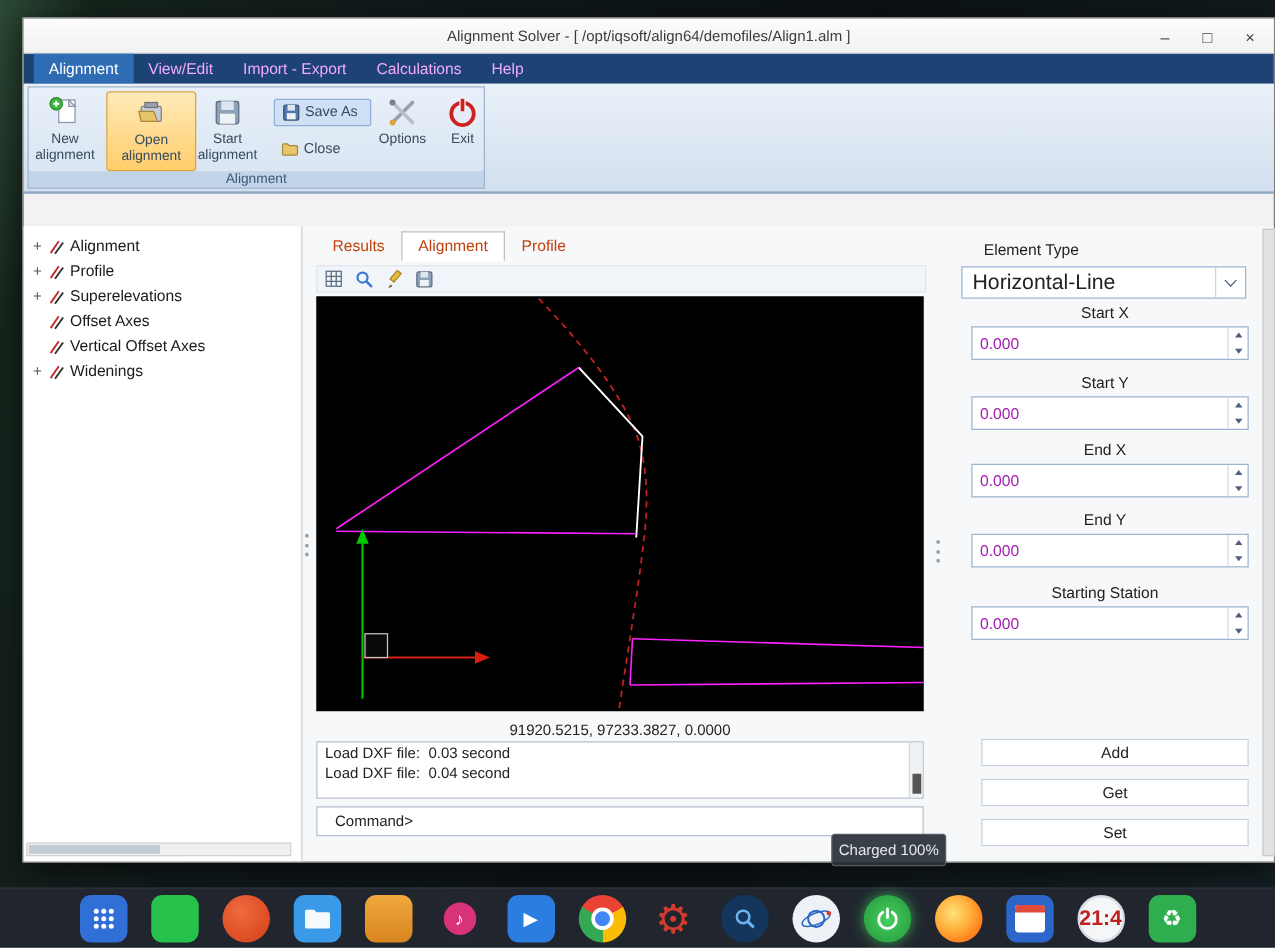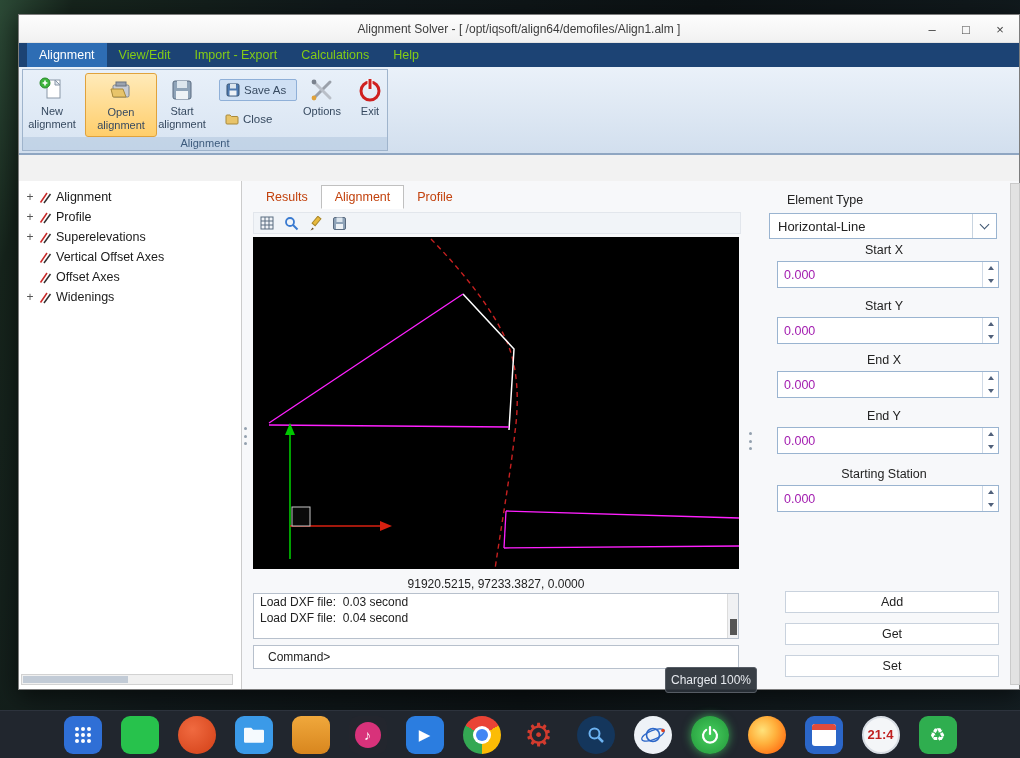--- a/index.html
+++ b/index.html
@@ -16,21 +16,21 @@
   .titlebar { position:absolute; left:0; top:0; width:100%; height:28px;
     background:linear-gradient(#fdfdfd,#f1f1f1); border-bottom:1px solid #e2e2e2;
     display:flex; align-items:center; justify-content:center; }
   .title { color:#3c3c3c; font-size:12px; }
   .winbtns { position:absolute; right:2px; top:0; height:28px; display:flex; }
   .wbtn { width:34px; height:28px; display:flex; align-items:center; justify-content:center;
     color:#444; font-size:13px; cursor:default; }
 
   .menustrip { position:absolute; left:0; top:28px; width:100%; height:24px;
     background:#1c4374; display:flex; align-items:stretch; padding-left:8px; }
-  .mtab { padding:0 12px; display:flex; align-items:center; font-size:12.5px; color:#84cc16; }
+  .mtab { padding:0 12px; display:flex; align-items:center; font-size:12.5px; color:#f0abfc; }
   .mtab.active { background:#2e6db4; color:#fff; }
 
   
   .ribbon { position:absolute; left:0; top:52px; width:100%; height:88px;
     background:linear-gradient(#eaf1f9,#d2dfee); border-bottom:2px solid #8fa6c2; }
   .ribbon-group { position:absolute; left:3px; top:2px; width:366px; height:82px;
     border:1px solid #9fb4cc; background:linear-gradient(#e8f0f9,#d8e4f2); }
   .group-label { position:absolute; left:0; bottom:0; width:100%; height:13px;
     font-size:11px; color:#3c5a7c; text-align:center; line-height:13px;
     background:rgba(158,183,214,.38); }
@@ -98,21 +98,21 @@
   .log-vthumb { position:absolute; left:2px; bottom:3px; width:7px; height:16px; background:#555; }
   .cmdbox { position:absolute; left:2px; top:464px; width:486px; height:24px;
     border:1px solid #b7c0cc; background:#fff; display:flex; align-items:center;
     padding-left:14px; font-size:12px; color:#222; }
 
   
   .rightpanel { position:absolute; left:740px; top:0; width:250px; height:508px; }
   .ptitle { position:absolute; left:28px; top:12px; font-size:12.5px; color:#222; }
   .dropdown { position:absolute; left:10px; top:32px; width:228px; height:26px;
     border:1px solid #9ab4d0; background:#fff; display:flex; align-items:center;
-    padding-left:8px; font-size:13px; color:#222; }
+    padding-left:8px; font-size:17px; color:#222; }
   .dd-arrow { position:absolute; right:0; top:0; width:24px; height:24px;
     border-left:1px solid #c8d4e0; display:flex; align-items:center; justify-content:center; }
   .chev { width:7px; height:7px; border-right:1.6px solid #3d5570; border-bottom:1.6px solid #3d5570;
     transform:rotate(45deg); margin-top:-3px; }
   .flabel { position:absolute; left:0; width:100%; text-align:center; font-size:12.5px; color:#222; }
   .fl0{top:62px}.fl1{top:118px}.fl2{top:172px}.fl3{top:228px}.fl4{top:286px}
   .spin { position:absolute; left:18px; width:222px; height:27px; border:1px solid #9ab4d0;
     background:#fff; }
   .sp0{top:80px}.sp1{top:136px}.sp2{top:190px}.sp3{top:246px}.sp4{top:304px}
   .spin input { width:100%; height:100%; border:none; outline:none; background:transparent;
@@ -159,21 +159,21 @@
   .i-search { border-radius:50%; background:#14365c; }
   .i-globe { border-radius:50%; background:#eef2f7; }
   .i-power { border-radius:50%; background:radial-gradient(#46d05e,#23963a);
     box-shadow:0 0 10px rgba(70,210,100,.7); }
   .i-firefox { border-radius:50%;
     background:radial-gradient(circle at 38% 38%,#ffe27a 0%,#ffb13d 40%,#ff7a1a 75%,#e85d04 100%); }
   .i-calendar { background:#2b66c8; }
   .cal-body { width:24px; height:22px; background:#fff; border-radius:3px; overflow:hidden; display:block; }
   .cal-top { display:block; height:6px; background:#e04b3c; }
   .i-clock { border-radius:50%; background:#f4f6f8; border:2px solid #d8dde4; }
-  .clock-text { color:#c02020; font-size:13px; font-weight:bold;text-align:center; }
+  .clock-text { color:#c02020; font-size:17px; font-weight:bold;text-align:center; }
   .i-recycle { background:#2fae4f; font-size:18px; }
 </style>
 </head>
 <body>
 
 <div class="desktop">
 
   <div class="window">
 
     <div class="titlebar">
@@ -307,29 +307,29 @@
                 <line x1="5" y1="12" x2="11.5" y2="3" stroke="#303030" stroke-width="1.5"></line>
               </svg></span>
           <span>Superelevations</span>
         </div>
         <div class="titem">
           <span class="texp"></span>
           <span class="ticon"><svg width="13" height="13">
                 <line x1="1.5" y1="11.5" x2="8" y2="2" stroke="#c82828" stroke-width="1.5"></line>
                 <line x1="5" y1="12" x2="11.5" y2="3" stroke="#303030" stroke-width="1.5"></line>
               </svg></span>
-          <span>Vertical Offset Axes</span>
+          <span>Offset Axes</span>
         </div>
         <div class="titem">
           <span class="texp"></span>
           <span class="ticon"><svg width="13" height="13">
                 <line x1="1.5" y1="11.5" x2="8" y2="2" stroke="#c82828" stroke-width="1.5"></line>
                 <line x1="5" y1="12" x2="11.5" y2="3" stroke="#303030" stroke-width="1.5"></line>
               </svg></span>
-          <span>Offset Axes</span>
+          <span>Vertical Offset Axes</span>
         </div>
         <div class="titem">
           <span class="texp">+</span>
           <span class="ticon"><svg width="13" height="13">
                 <line x1="1.5" y1="11.5" x2="8" y2="2" stroke="#c82828" stroke-width="1.5"></line>
                 <line x1="5" y1="12" x2="11.5" y2="3" stroke="#303030" stroke-width="1.5"></line>
               </svg></span>
           <span>Widenings</span>
         </div>
         <div class="tree-hscroll">

